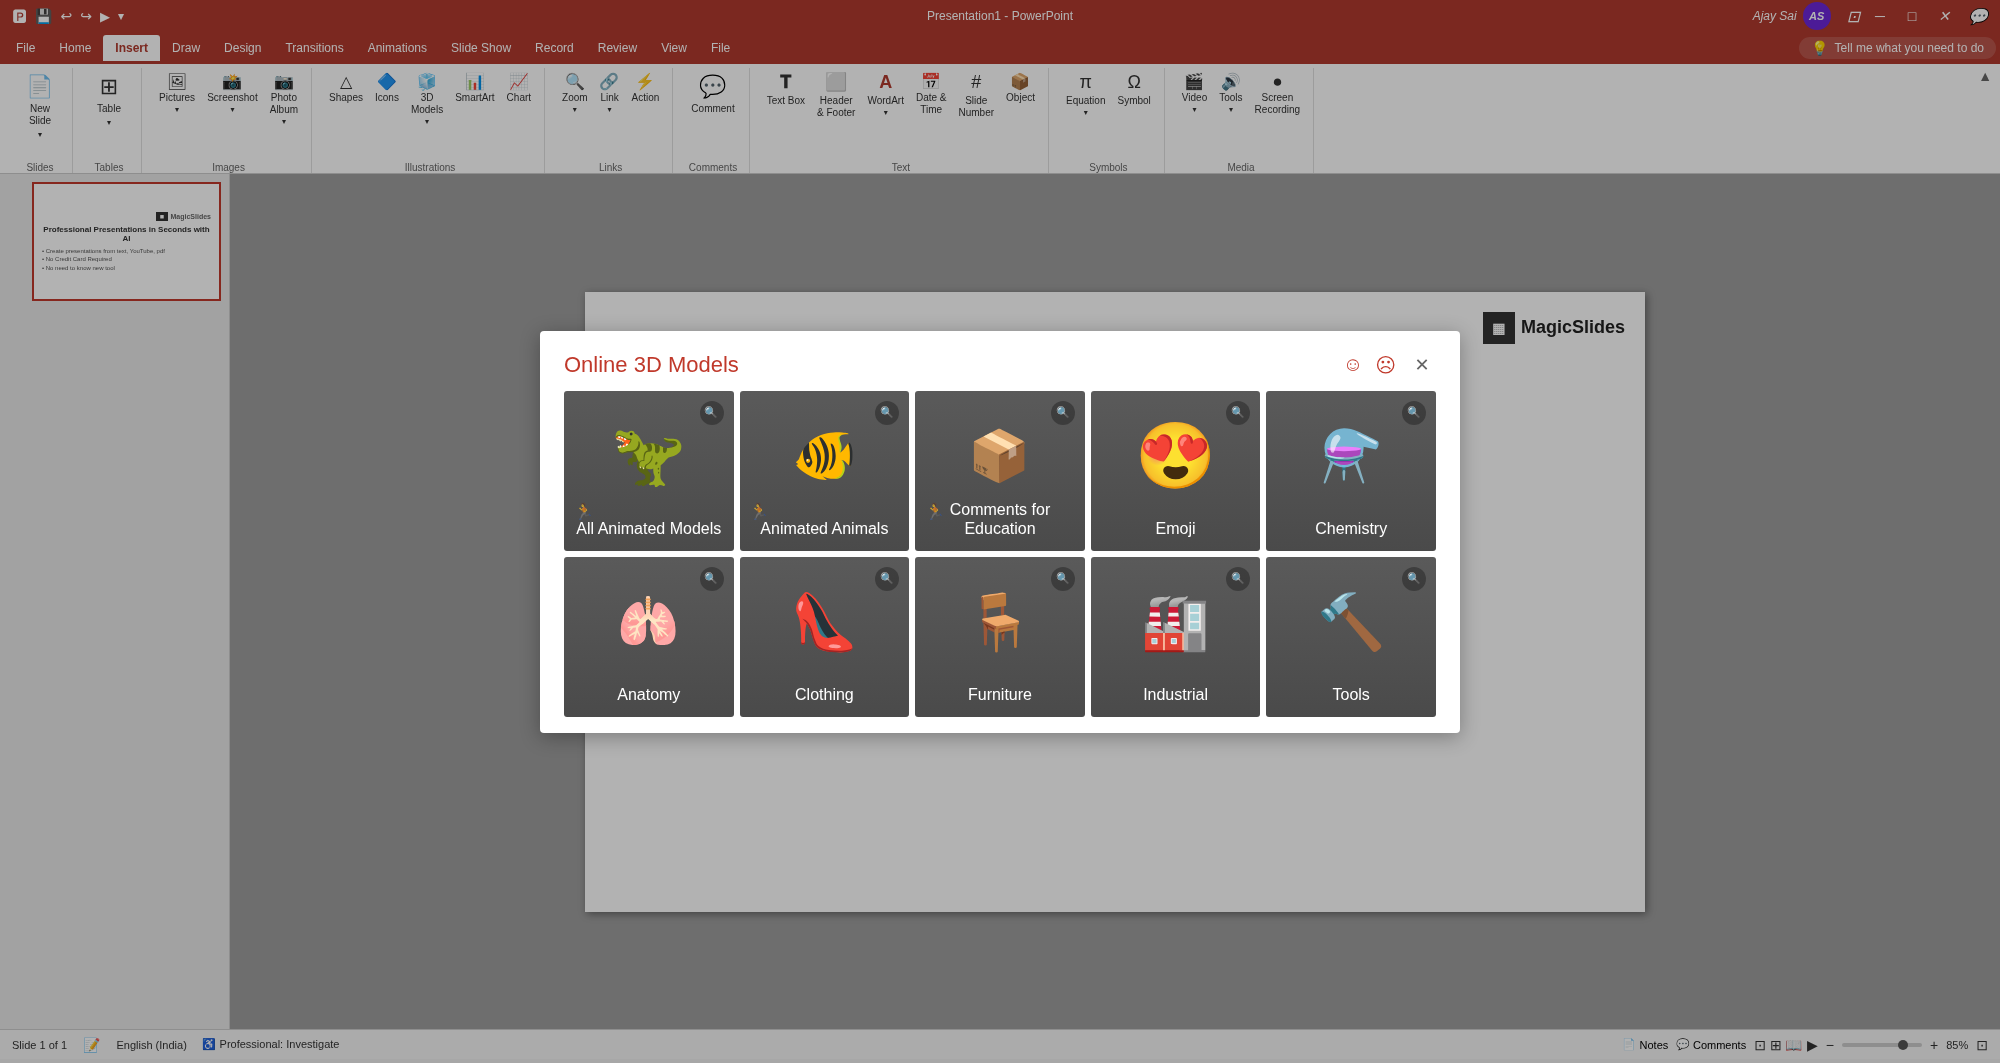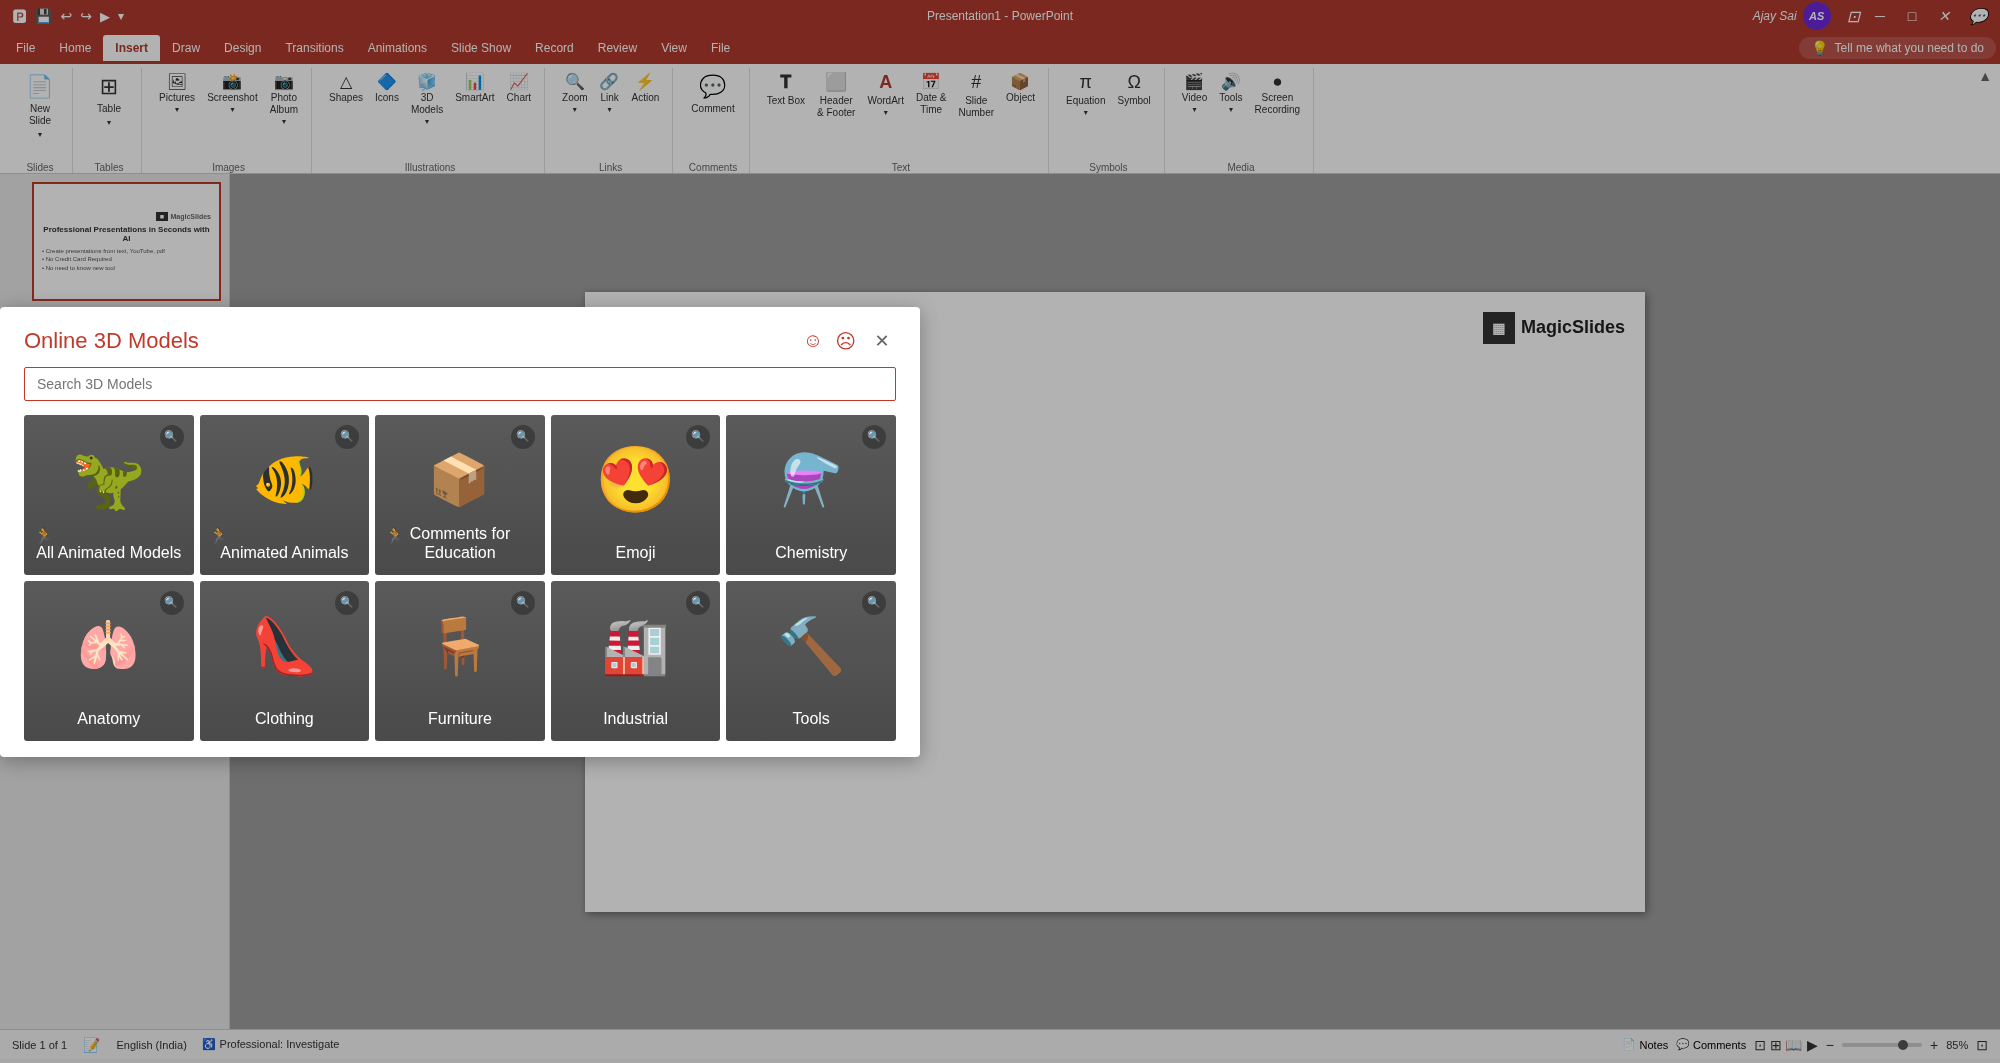--- a/index.html
+++ b/index.html
@@ -226,20 +226,21 @@
       left: 70%;
     }
 
     
     #modal-overlay {
       position: absolute;
       top: 0; left: 0; right: 0; bottom: 0;
       background: rgba(0,0,0,0.3);
       display: flex;
       align-items: center;
+      justify-content: center;
       z-index: 100;
     }
     #modal {
       background: white;
       border-radius: 4px;
       width: 920px;
       max-height: 520px;
       box-shadow: 0 4px 20px rgba(0,0,0,0.3);
       display: flex;
       flex-direction: column;
@@ -683,23 +684,20 @@
   <div id="modal">
     <div id="modal-header">
       <h2 id="modal-title">Online 3D Models</h2>
       <div id="modal-header-right">
         <span class="modal-emoji-btn">☺</span>
         <span class="modal-emoji-btn">☹</span>
         <div id="modal-close">✕</div>
       </div>
     </div>
 
-    <div id="search-container">
-      <input id="search-box" type="text" placeholder="Search 3D Models" style="">
-    </div>
 
     <div id="modal-grid-container">
       <div id="models-grid">
 
         <div class="model-card" style="background: linear-gradient(to bottom, #5a5a5a, #4a4a4a);">
           <div class="model-img-area">🦖</div>
           <div class="model-search-icon">🔍</div>
           <div class="model-anim-icon">🏃</div>
           <span class="model-label">All Animated Models</span>
         </div>

